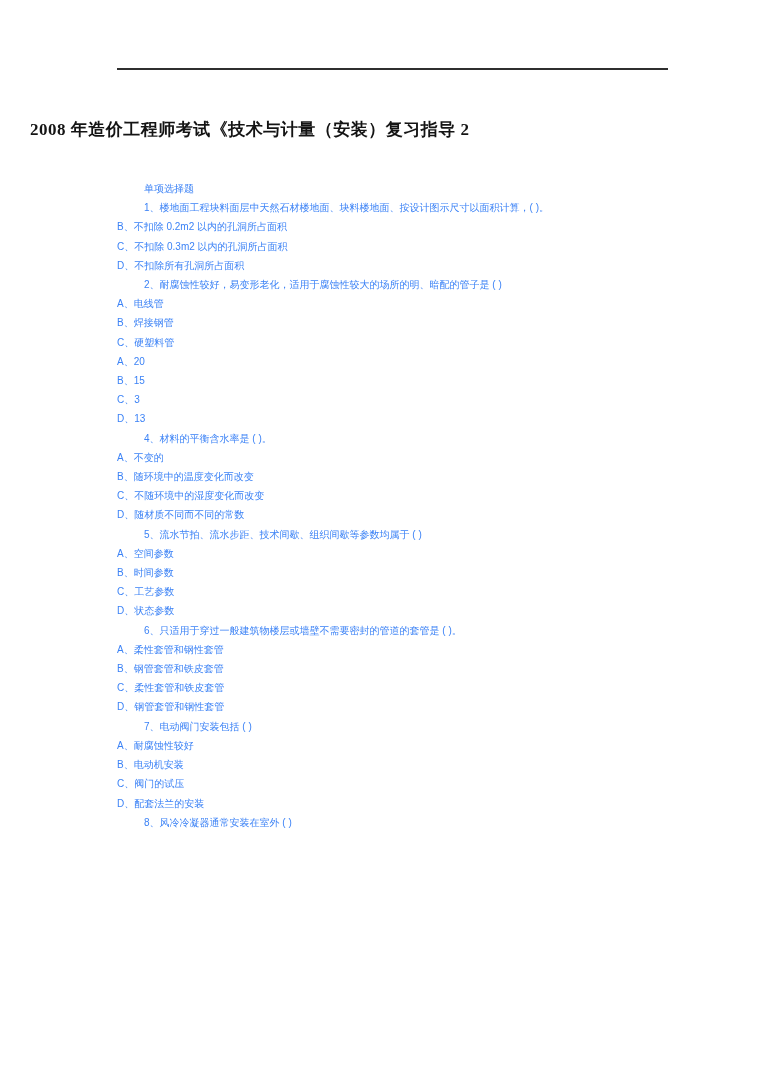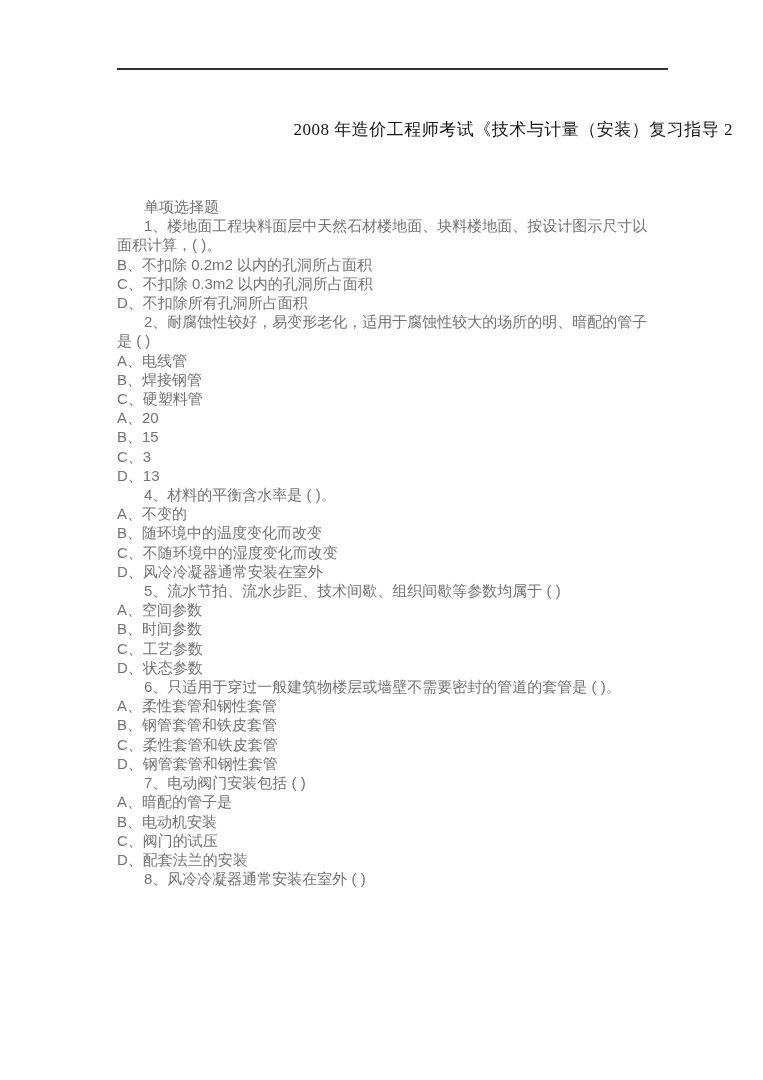--- a/index.html
+++ b/index.html
@@ -21,34 +21,34 @@
     background: #ffffff;
   }
   .header-rule {
     width: 551px;
     height: 2px;
     background: #2f2f2f;
     margin: 68px 0 0 117px;
   }
   .doc-title {
     margin: 48px 30px 0 30px;
-    text-align: right;
+    text-align: left;
     font-size: 17px;
     line-height: 23px;
-    font-weight: 400;
+    font-weight: 700;
     color: #141414;
     letter-spacing: 0.5px;
     font-family: "Liberation Serif", "DejaVu Serif", serif;
   }
   .content {
-    margin: 56px 0 0 117px;
+    margin: 38px 0 0 117px;
     width: 542px;
-    font-size: 15px;
+    font-size: 10px;
     line-height: 19.2px;
-    color: #737373;
+    color: #3b82f6;
   }
   .content p {
     margin: 0;
     padding: 0;
   }
   .section-heading,
   .question-text {
     text-indent: 27px;
   }
   .option-text {
@@ -80,39 +80,39 @@
           <p class="option-text">A、20</p>
           <p class="option-text">B、15</p>
           <p class="option-text">C、3</p>
           <p class="option-text">D、13</p>
         </div>
         <div>
           <p class="question-text">4、材料的平衡含水率是 ( )。</p>
           <p class="option-text">A、不变的</p>
           <p class="option-text">B、随环境中的温度变化而改变</p>
           <p class="option-text">C、不随环境中的湿度变化而改变</p>
-          <p class="option-text">D、风冷冷凝器通常安装在室外</p>
+          <p class="option-text">D、随材质不同而不同的常数</p>
         </div>
         <div>
           <p class="question-text">5、流水节拍、流水步距、技术间歇、组织间歇等参数均属于 ( )</p>
           <p class="option-text">A、空间参数</p>
           <p class="option-text">B、时间参数</p>
           <p class="option-text">C、工艺参数</p>
           <p class="option-text">D、状态参数</p>
         </div>
         <div>
           <p class="question-text">6、只适用于穿过一般建筑物楼层或墙壁不需要密封的管道的套管是 ( )。</p>
           <p class="option-text">A、柔性套管和钢性套管</p>
           <p class="option-text">B、钢管套管和铁皮套管</p>
           <p class="option-text">C、柔性套管和铁皮套管</p>
           <p class="option-text">D、钢管套管和钢性套管</p>
         </div>
         <div>
           <p class="question-text">7、电动阀门安装包括 ( )</p>
-          <p class="option-text">A、暗配的管子是</p>
+          <p class="option-text">A、耐腐蚀性较好</p>
           <p class="option-text">B、电动机安装</p>
           <p class="option-text">C、阀门的试压</p>
           <p class="option-text">D、配套法兰的安装</p>
         </div>
         <div>
           <p class="question-text">8、风冷冷凝器通常安装在室外 ( )</p>
         </div>
       </div>
   </div>
 </div>

